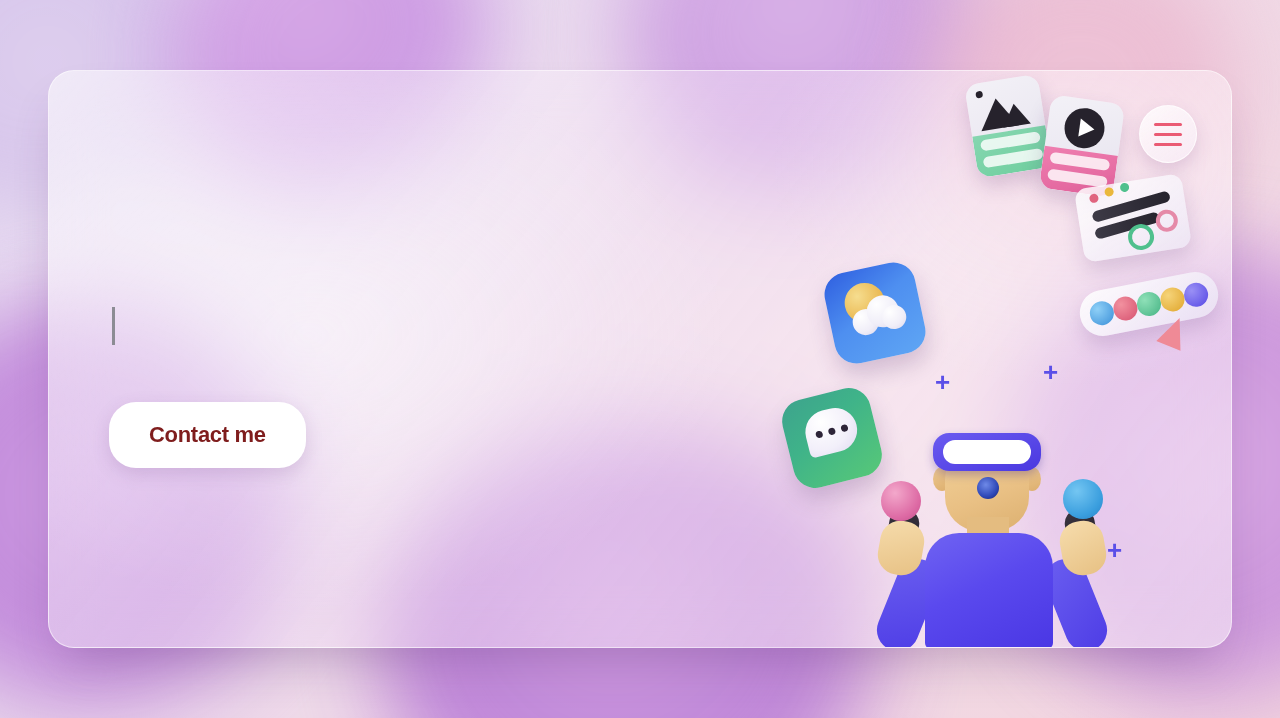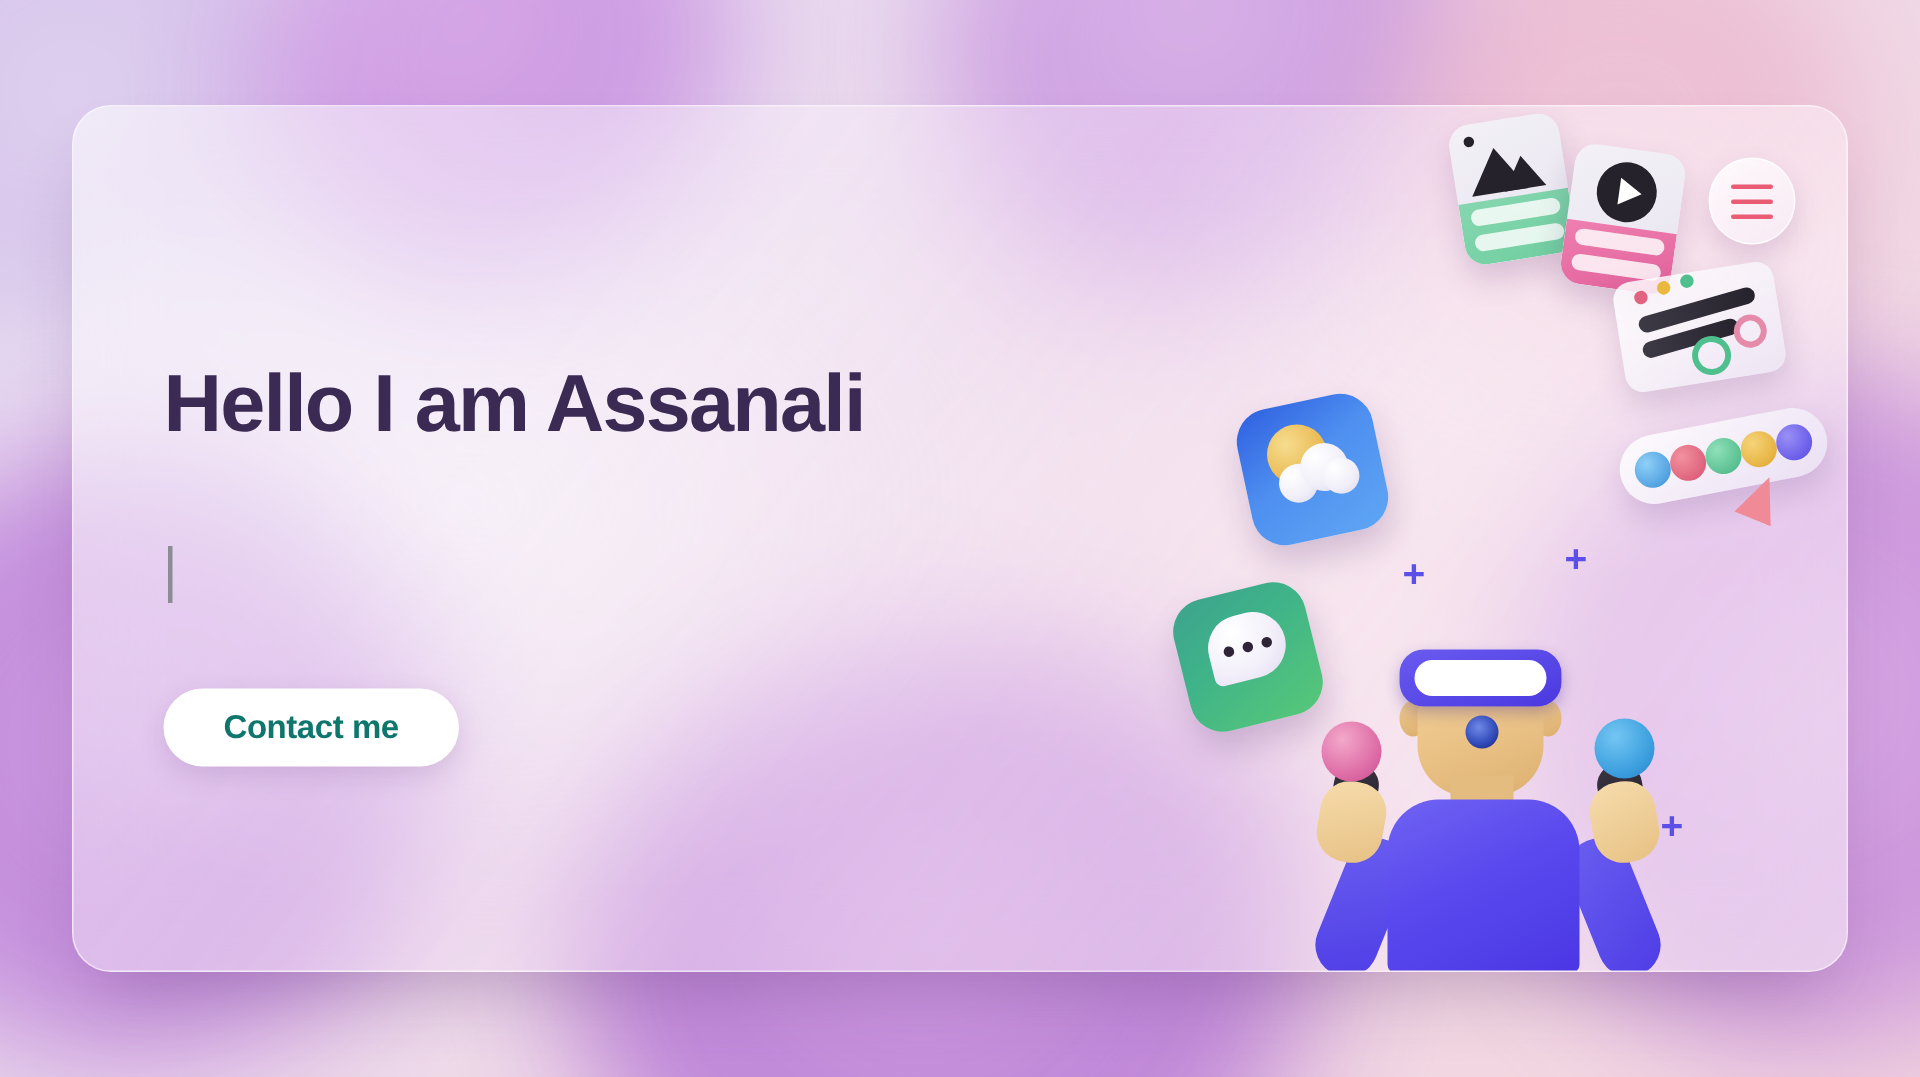--- a/index.html
+++ b/index.html
@@ -61,22 +61,22 @@
   .subline {
     margin-top:66px; font-size:30px; font-weight:400;
     color:#463a5c; letter-spacing:-.2px; display:flex; align-items:center;
   }
   .type-cursor {
     display:inline-block; width:3px; height:38px; background:#8c8c94;
     margin-left:3px; margin-bottom:2px;
   }
   .cta {
     margin-top:55px; display:inline-flex; align-items:center; justify-content:center;
-    height:52px; padding:0 40px; border:none; border-radius:27px;
-    background:#ffffff; color:#0f766e;
+    height:66px; padding:0 40px; border:none; border-radius:27px;
+    background:#ffffff; color:#7f1d1d;
     font-family:"Liberation Sans", sans-serif;
     font-size:22px; font-weight:600; letter-spacing:-.3px; cursor:pointer;
     box-shadow:0 6px 18px rgba(96,52,120,.16);
   }
 
   
   .menu-btn {
     position:absolute; right:34px; top:34px;
     width:58px; height:58px; border-radius:50%;
     background:linear-gradient(145deg, rgba(255,255,255,.82), rgba(248,236,246,.72));
@@ -201,21 +201,20 @@
 <section class="hero-card">
   <div class="card-sheen"></div>
 
   <button class="menu-btn" aria-label="Menu">
     <span></span>
     <span></span>
     <span></span>
   </button>
 
   <div class="copy">
-    <h1 class="headline">Hello I am Assanali</h1>
     <div class="subline">
       <span class="type-cursor"></span>
     </div>
     <button class="cta">Contact me</button>
   </div>
 
   <div class="art">
 
     <div class="art-node app-tile tile-weather">
       <div class="sun"></div>

